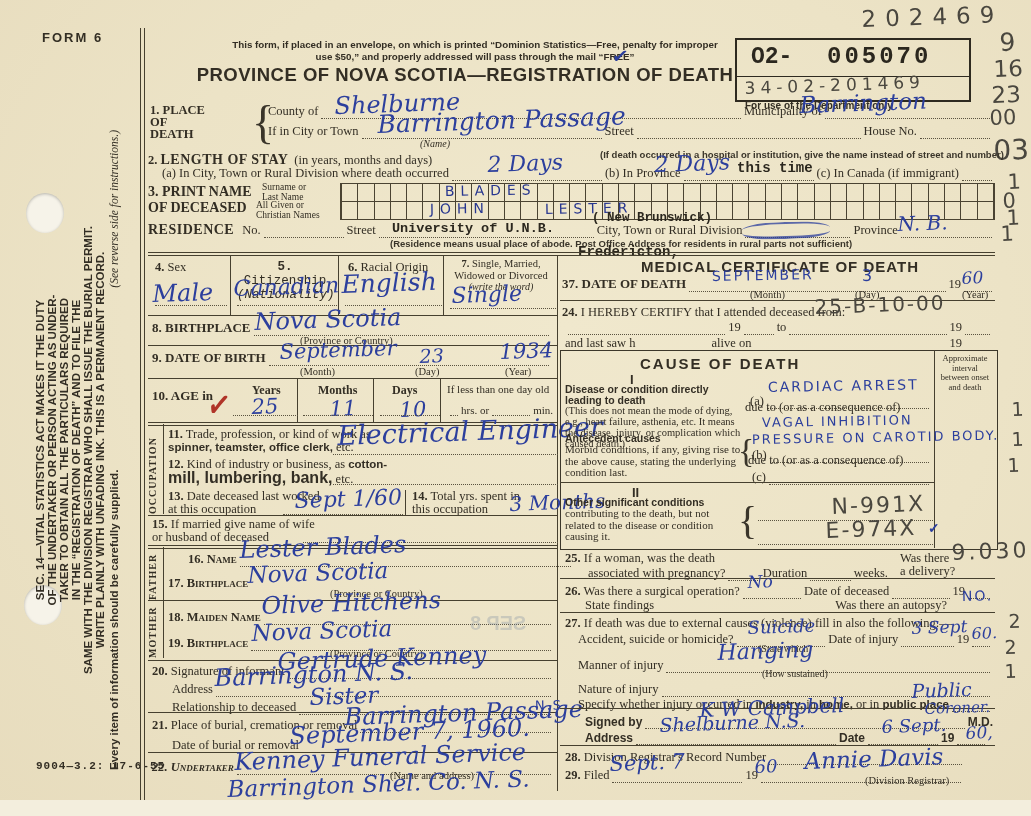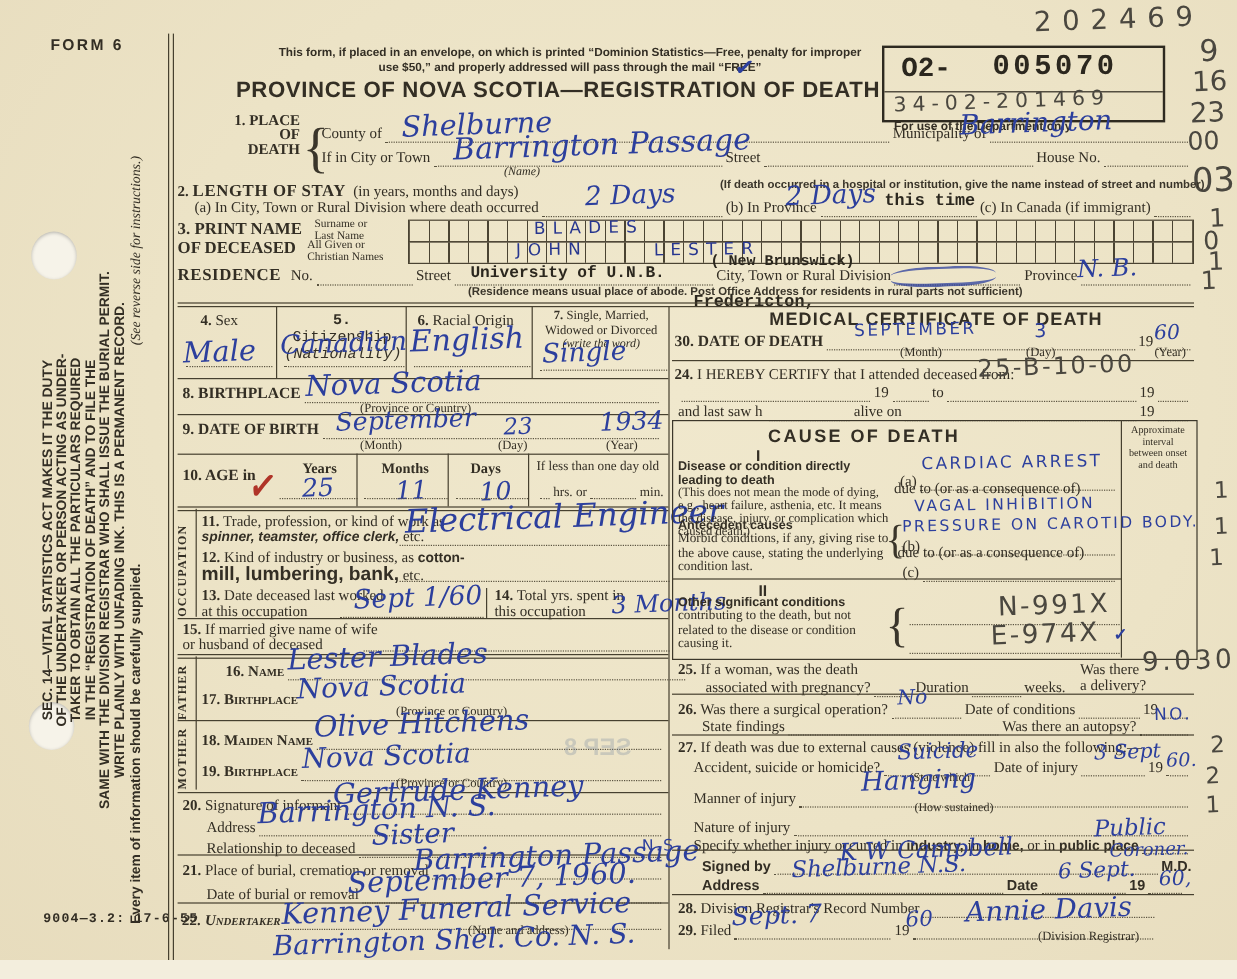--- a/index.html
+++ b/index.html
@@ -77,21 +77,21 @@
   <span class="abs pencil" style="left:1003px;top:189px;font-size:21px;">0</span>
   <span class="abs pencil" style="left:1007px;top:206px;font-size:21px;">1</span>
   <span class="abs pencil" style="left:1001px;top:222px;font-size:21px;">1</span>
   <span class="abs pencil" style="left:1012px;top:398px;font-size:19px;">1</span>
   <span class="abs pencil" style="left:1012px;top:428px;font-size:19px;">1</span>
   <span class="abs pencil" style="left:1008px;top:454px;font-size:19px;">1</span>
   <span class="abs pencil" style="left:1009px;top:610px;font-size:19px;">2</span>
   <span class="abs pencil" style="left:1005px;top:636px;font-size:19px;">2</span>
   <span class="abs pencil" style="left:1005px;top:660px;font-size:19px;">1</span>
 
-  <div class="abs lbl-b" style="left:150px;top:94px;line-height:12px;text-align:right;width:100px;">
+  <div class="abs lbl-b" style="left:150px;top:104px;line-height:12px;text-align:left;width:100px;">
     <span>1.</span> <span>PLACE</span><br>
     <span>OF</span><br><span>DEATH</span>
   </div>
   <div class="abs brace" style="left:252px;top:96px;font-size:46px;">{</div>
   <div class="row" style="left:268px;top:104px;width:725px;justify-content:center;">
     <span class="lbl">County of</span>
     <span class="d"></span>
     <span class="lbl">Municipality of</span>
     <span class="dw" style="width:165px;"></span>
   </div>
@@ -159,21 +159,21 @@
   <div class="abs cap" style="left:390px;top:238px;">(Residence means usual place of abode.   Post Office Address for residents in rural parts not sufficient)</div>
   <span class="abs typed" style="left:578px;top:244px;font-size:14px;">Fredericton,</span>
 
   <div class="line" style="left:148px;top:252px;width:847px;height:1px;"></div>
   <div class="line" style="left:148px;top:255px;width:847px;height:1px;"></div>
   <div class="vline" style="left:557px;top:255px;width:1.3px;height:536px;"></div>
 
   <div class="vline" style="left:230px;top:255px;width:1px;height:60px;"></div>
   <div class="vline" style="left:338px;top:255px;width:1px;height:60px;"></div>
   <div class="vline" style="left:443px;top:255px;width:1px;height:60px;"></div>
-  <div class="abs lbl" style="left:155px;top:260px;margin-left:12px;"><b>4.</b> <span>Sex</span></div>
+  <div class="abs lbl" style="left:155px;top:260px;"><b>4.</b> <span>Sex</span></div>
   <div class="abs lbl" style="left:237px;top:260px;text-align:center;width:96px;font-family:Liberation Mono, monospace;"><b>5.</b> <span>Citizenship</span><br><i>(Nationality)</i></div>
   <div class="abs lbl" style="left:348px;top:260px;"><b>6.</b> <span>Racial Origin</span></div>
   <div class="abs" style="left:448px;top:258px;font-size:10.5px;line-height:11.5px;text-align:center;width:106px;">
     <b>7.</b> <span>Single, Married,</span><br><span>Widowed or Divorced</span><br><i style="font-size:10px;">(write the word)</i>
   </div>
   <span class="dw abs" style="left:152px;top:303px;width:72px;"></span>
   <span class="dw abs" style="left:234px;top:303px;width:100px;"></span>
   <span class="dw abs" style="left:342px;top:303px;width:97px;"></span>
   <span class="dw abs" style="left:447px;top:306px;width:106px;"></span>
   <span class="abs hw" style="left:153px;top:280px;font-size:24px;">Male</span>
@@ -223,21 +223,21 @@
   <span class="dw abs" style="left:230px;top:413px;width:65px;"></span>
   <span class="dw abs" style="left:300px;top:413px;width:70px;"></span>
   <span class="dw abs" style="left:377px;top:413px;width:60px;"></span>
   <div class="line" style="left:148px;top:422px;width:409px;height:1px;"></div>
   <div class="line" style="left:148px;top:424.5px;width:409px;height:1px;"></div>
 
   <div class="abs vert" style="left:147px;top:426px;height:88px;">OCCUPATION</div>
   <div class="vline" style="left:163px;top:424px;width:1px;height:90px;"></div>
   <div class="abs lbl" style="left:168px;top:428px;line-height:13px;">
     <b>11.</b> <span>Trade, profession, or kind of work as</span><br>
-    <b class="sans-b" style="font-size:11.5px;font-style:italic;">spinner, teamster, office clerk,</b> <span>etc.</span>
+    <b class="sans-b" style="font-size:11.5px;">spinner, teamster, office clerk,</b> <span>etc.</span>
   </div>
   <span class="dw abs" style="left:330px;top:452px;width:225px;"></span>
   <span class="abs hw" style="left:338px;top:420px;font-size:27px;">Electrical Engineer</span>
   <div class="abs lbl" style="left:168px;top:458px;line-height:13px;">
     <b>12.</b> <span>Kind of industry or business, as</span> <b class="sans-b" style="font-size:11.5px;">cotton-</b><br>
     <b class="sans-b" style="font-size:16px;">mill, lumbering, bank,</b> <span>etc.</span>
   </div>
   <span class="dw abs" style="left:330px;top:482px;width:225px;"></span>
   <div class="abs lbl" style="left:168px;top:490px;line-height:13px;">
     <b>13.</b> <span>Date deceased last worked</span><br>
@@ -325,21 +325,21 @@
     <span class="lbl-b sc"><span>22.</span> <span>Undertaker</span></span>
       <span class="d"></span>
   </div>
   <span class="abs hw" style="left:235px;top:748px;font-size:24px;">Kenney Funeral Service</span>
   <div class="abs capi" style="left:390px;top:770px;font-style:normal;font-size:10.5px;">(Name and address)</div>
   <span class="abs hw" style="left:228px;top:776px;font-size:23px;">Barrington  Shel. Co.  N. S.</span>
 
   <div class="abs sans-b" style="left:600px;top:258px;width:360px;text-align:center;font-size:15px;letter-spacing:1px;">MEDICAL CERTIFICATE OF DEATH</div>
 
   <div class="row" style="left:562px;top:276px;width:433px;">
-    <span class="lbl-b" style="font-size:13px;"><span>30.</span> <span>DATE OF DEATH</span></span>
+    <span class="lbl-b" style="font-size:13px;"><span>37.</span> <span>DATE OF DEATH</span></span>
     <span class="d"></span>
     <span class="lbl">19</span>
     <span class="dw" style="width:28px;"></span>
   </div>
   <span class="abs hwc" style="left:712px;top:268px;font-size:14px;">SEPTEMBER</span>
   <span class="abs hwc" style="left:862px;top:266px;font-size:16px;">3</span>
   <span class="abs hw" style="left:962px;top:268px;font-size:17px;">60</span>
   <span class="abs capi" style="left:750px;top:289px;font-style:normal;">(Month)</span>
   <span class="abs capi" style="left:855px;top:289px;font-style:normal;">(Day)</span>
   <span class="abs capi" style="left:962px;top:289px;font-style:normal;">(Year)</span>
@@ -424,21 +424,21 @@
   </div>
   <div class="abs lbl" style="left:900px;top:552px;line-height:13px;">
     <span>Was there</span><br><span>a delivery?</span>
   </div>
   <span class="abs pencil" style="left:952px;top:540px;font-size:22px;letter-spacing:3px;">9.030</span>
   <div class="line" style="left:560px;top:578px;width:435px;height:1.3px;"></div>
 
   <div class="row" style="left:565px;top:584px;width:428px;">
     <span class="lbl"><b>26.</b> <span>Was there a surgical operation?</span></span>
     <span class="dw" style="width:58px;"></span>
-    <span class="lbl">Date of conditions</span>
+    <span class="lbl">Date of deceased</span>
     <span class="d"></span>
     <span class="lbl">19</span>
     <span class="dw" style="width:22px;"></span>
   </div>
   <span class="abs hw" style="left:748px;top:572px;font-size:17px;">No</span>
   <div class="row" style="left:585px;top:598px;width:408px;">
     <span class="lbl">State findings</span>
     <span class="d"></span>
     <span class="lbl">Was there an autopsy?</span>
     <span class="dw" style="width:40px;"></span>

